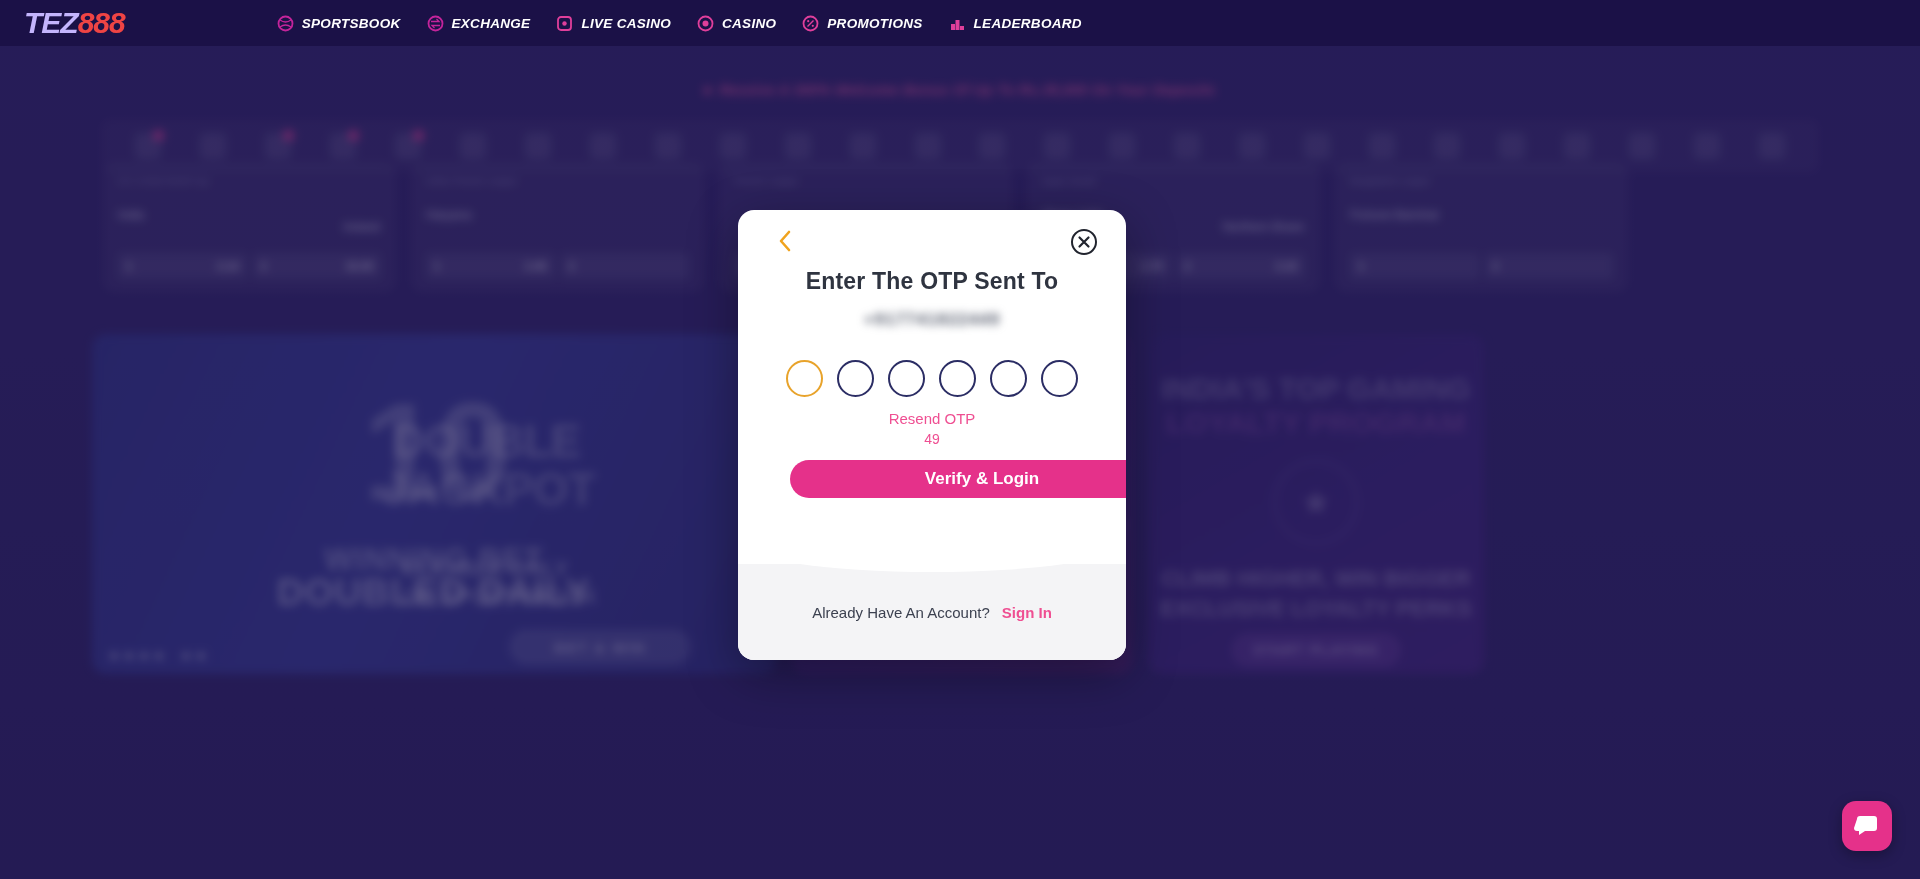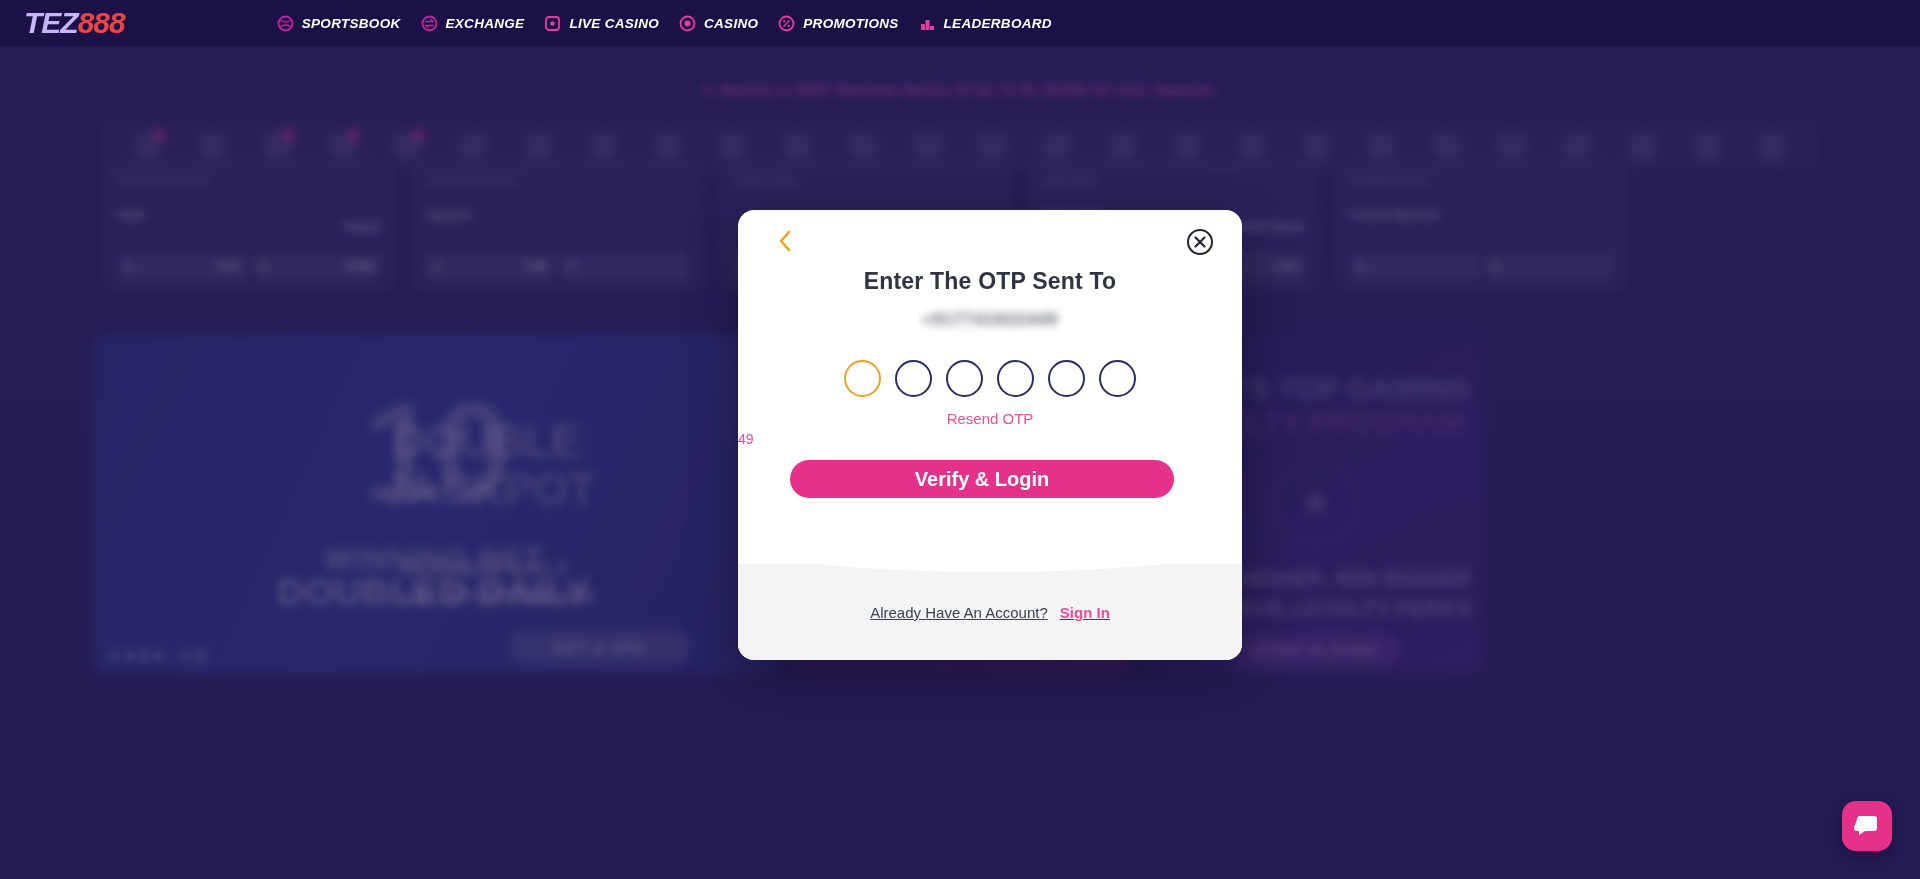--- a/index.html
+++ b/index.html
@@ -39,21 +39,21 @@
     line-height: 1;
     display: flex;
     align-items: center;
   }
   .logo-tez { color: #c4b5fd; }
   .logo-888 { color: #ef4444; }
 
   .nav {
     display: flex;
     align-items: center;
-    gap: 20px;
+    gap: 26px;
     margin-left: 152px;
   }
   .nav-item {
     display: flex;
     align-items: center;
     gap: 8px;
     cursor: pointer;
   }
   .nav-label {
     color: #ffffff;
@@ -406,21 +406,21 @@
     width: 1920px; height: 833px;
     background: rgba(36,26,82,0.48);
     z-index: 30;
   }
 
   
   .modal {
     position: absolute;
     left: 738px;
     top: 210px;
-    width: 504px;
+    width: 388px;
     height: 450px;
     background: #ffffff;
     border-radius: 16px;
     z-index: 50;
     box-shadow: 0 14px 50px rgba(0,0,0,0.35);
     overflow: hidden;
   }
   .modal-back {
     position: absolute;
     left: 34px; top: 18px;
@@ -477,32 +477,33 @@
     position: absolute;
     top: 200px; left: 0; right: 0;
     text-align: center;
     color: #ef4f92;
     font-size: 15px;
     cursor: pointer;
   }
   .countdown {
     position: absolute;
     top: 221px; left: 0; right: 0;
+    text-align: center;
     color: #ef4f92;
     font-size: 14px;
   }
   .verify-btn {
     position: absolute;
     left: 52px; top: 250px;
     width: 384px; height: 38px;
     border-radius: 19px;
     background: #e5318a;
     border: none;
     color: #ffffff;
-    font-size: 20px;
+    font-size: 17px;
     font-weight: bold;
     cursor: pointer;
     font-family: "Liberation Sans", sans-serif;
   }
 
   .modal-footer {
     position: absolute;
     left: 0; right: 0; bottom: 0;
     height: 96px;
     background: #f4f4f6;
@@ -514,21 +515,20 @@
     background: #ffffff;
     border-bottom-left-radius: 50% 100%;
     border-bottom-right-radius: 50% 100%;
   }
   .footer-text {
     position: absolute;
     left: 0; right: 0; top: 40px;
     text-align: center;
     font-size: 15px;
     color: #3c4150;
-    text-decoration: underline;
   }
   .footer-link {
     color: #ef4f92;
     font-weight: bold;
     margin-left: 12px;
     cursor: pointer;
   }
 
   
   .chat {

